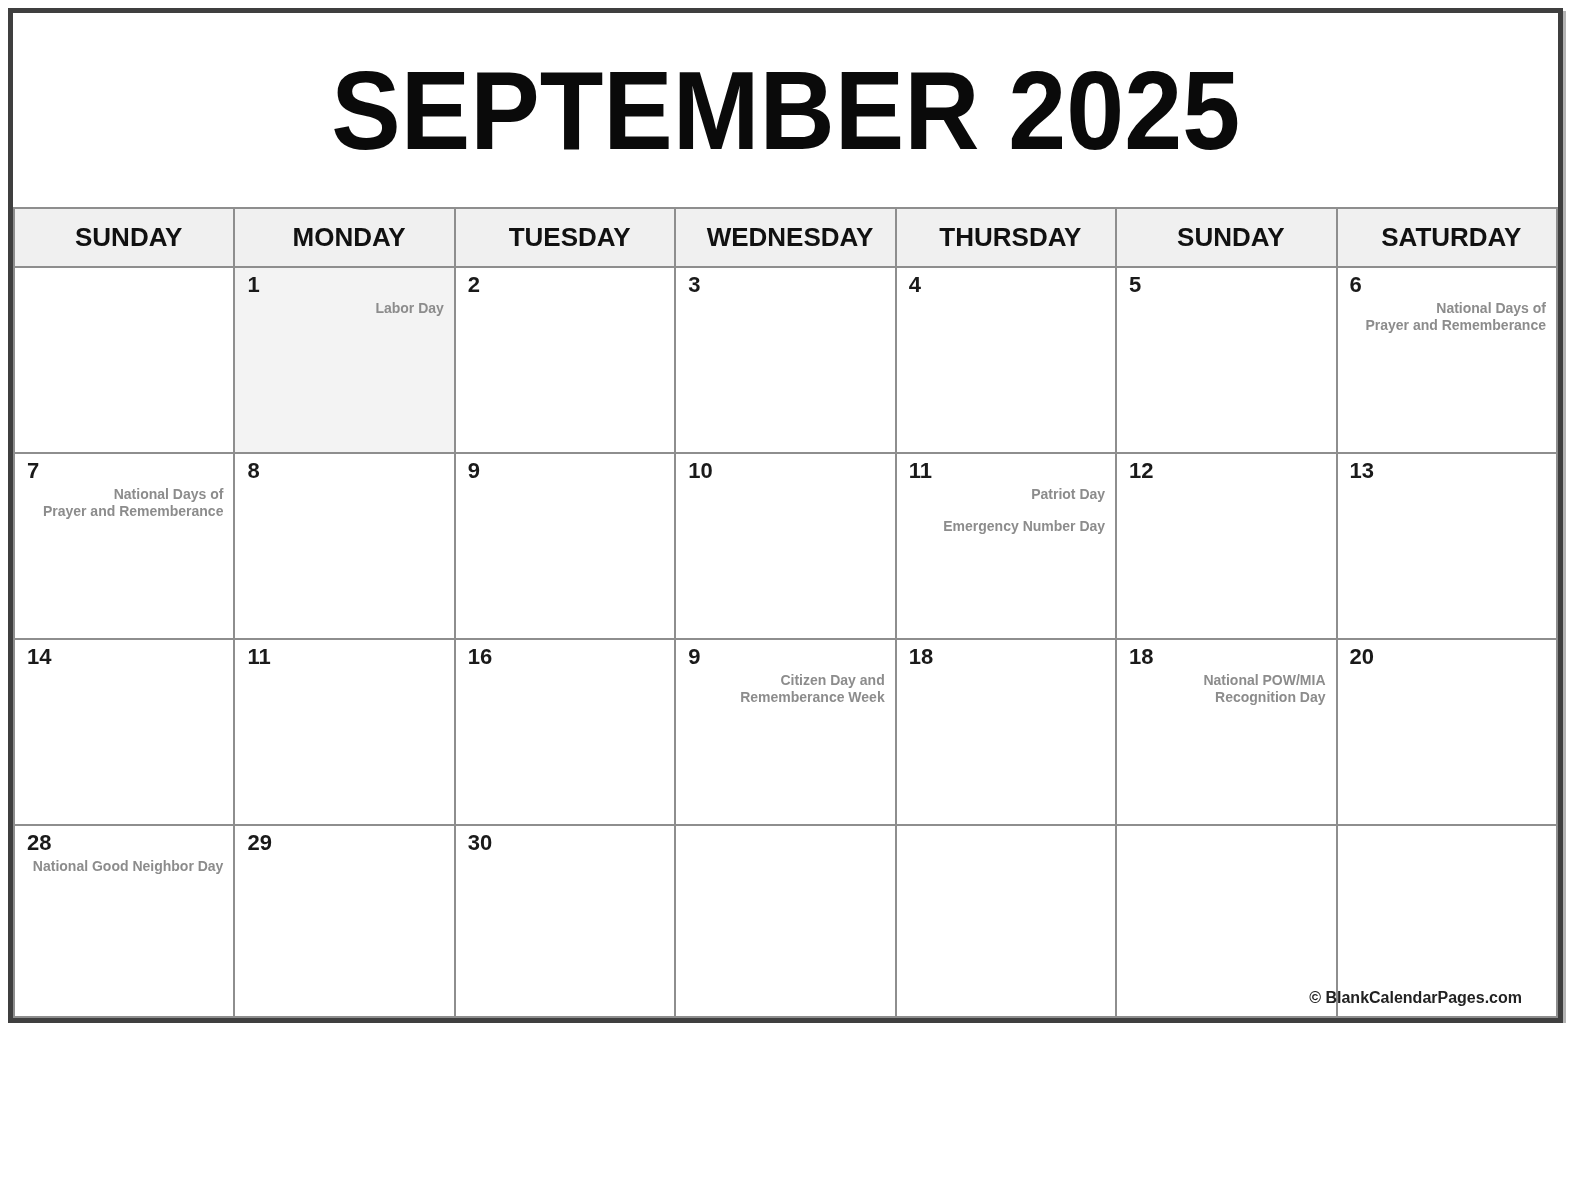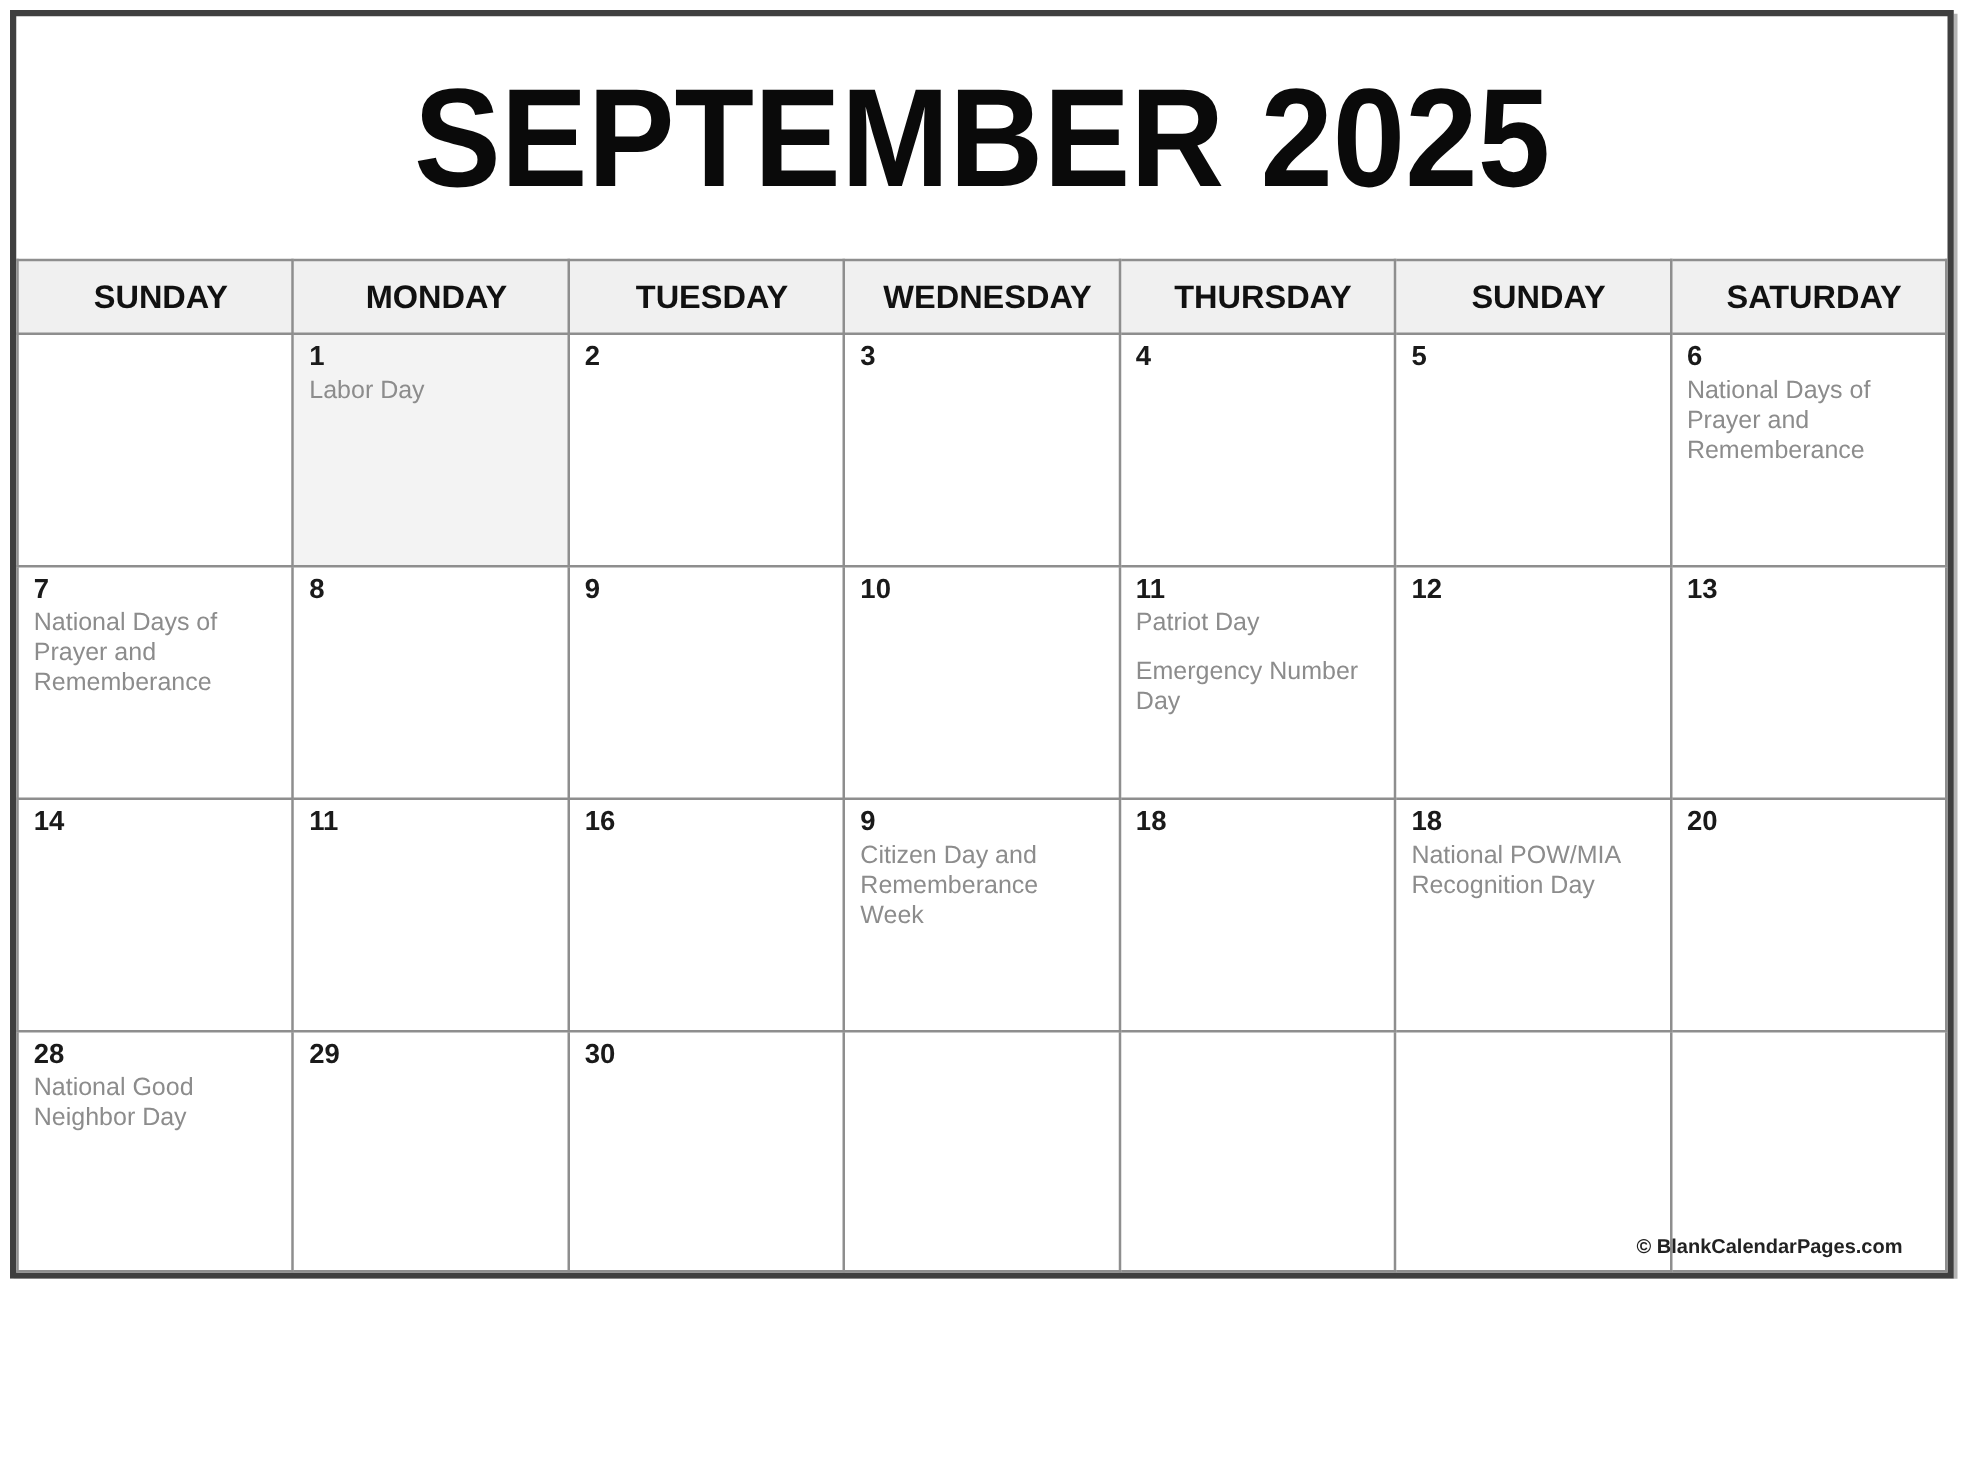--- a/index.html
+++ b/index.html
@@ -62,26 +62,27 @@
   table.calendar td.shaded {
     background: var(--shaded-cell-bg, #f3f3f3);
   }
   .daynum {
     font-size: 22px;
     font-weight: bold;
     color: var(--date-text, #1a1a1a);
     line-height: 1.2;
   }
   .holiday {
-    font-size: 20px;
-    font-weight: normal;
+    font-size: 14px;
+    font-weight: bold;
     color: var(--holiday-text, #8c8c8c);
     line-height: 1.2;
     white-space: pre-line;
     margin-top: 2px;
+    text-align: right;
   }
   .holiday + .holiday {
     margin-top: 15px;
   }
   .copyright {
     position: absolute;
     right: 36px;
     bottom: 11px;
     font-size: 16px;
     font-weight: bold;

